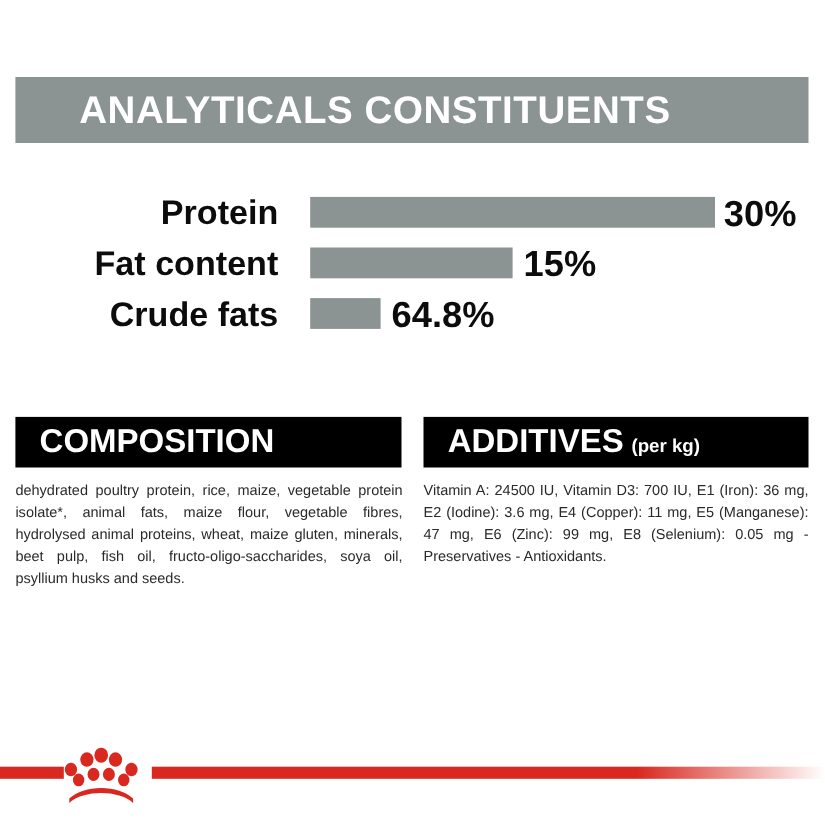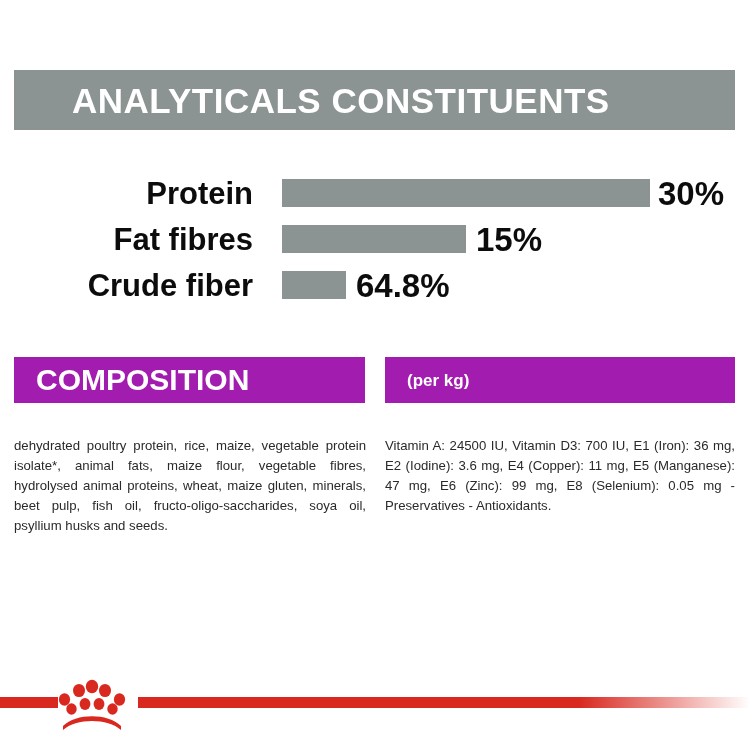--- a/index.html
+++ b/index.html
@@ -90,22 +90,22 @@
     font-weight: bold;
     color: #0c0c0c;
     line-height: 1;
     white-space: nowrap;
   }
 
   
   .sec-header {
     position: absolute;
     height: 46px;
-    background: #a21caf;
-    top: 357px;
+    background: #000000;
+    top: 379px;
   }
   .sec-header.left  { left: 14px;  width: 351px; }
   .sec-header.right { left: 385px; width: 350px; }
 
   .sec-header-text {
     position: absolute;
     left: 22px;
     top: 50%;
     transform: translateY(-50%);
     color: #ffffff;
@@ -175,41 +175,42 @@
 
   <div class="chart">
 
     <div class="chart-row r0">
       <div class="chart-label">Protein</div>
       <div class="chart-bar" style="width:368px;"></div>
       <div class="chart-value" style="left:658px;">30%</div>
     </div>
 
     <div class="chart-row r1">
-      <div class="chart-label">Fat fibres</div>
+      <div class="chart-label">Fat content</div>
       <div class="chart-bar" style="width:184px;"></div>
       <div class="chart-value" style="left:476px;">15%</div>
     </div>
 
     <div class="chart-row r2">
-      <div class="chart-label">Crude fiber</div>
+      <div class="chart-label">Crude fats</div>
       <div class="chart-bar" style="width:64px;"></div>
       <div class="chart-value" style="left:356px;">64.8%</div>
     </div>
 
   </div>
 
   <div class="sec-header left">
     <div class="sec-header-text">
       <span>COMPOSITION</span>
     </div>
   </div>
 
   <div class="sec-header right">
     <div class="sec-header-text">
+      <span>ADDITIVES</span>
       <span class="sec-sub">(per kg)</span>
     </div>
   </div>
 
   <div class="sec-body left">dehydrated poultry protein, rice, maize, vegetable protein isolate*, animal fats, maize flour, vegetable fibres, hydrolysed animal proteins, wheat, maize gluten, minerals, beet pulp, fish oil, fructo-oligo-saccharides, soya oil, psyllium husks and seeds.</div>
 
   <div class="sec-body right">Vitamin A: 24500 IU, Vitamin D3: 700 IU, E1 (Iron): 36 mg, E2 (Iodine): 3.6 mg, E4 (Copper): 11 mg, E5 (Manganese): 47 mg, E6 (Zinc): 99 mg, E8 (Selenium): 0.05 mg - Preservatives - Antioxidants.</div>
 
   <div class="logo-band">
     <div class="logo-rule-left"></div>

